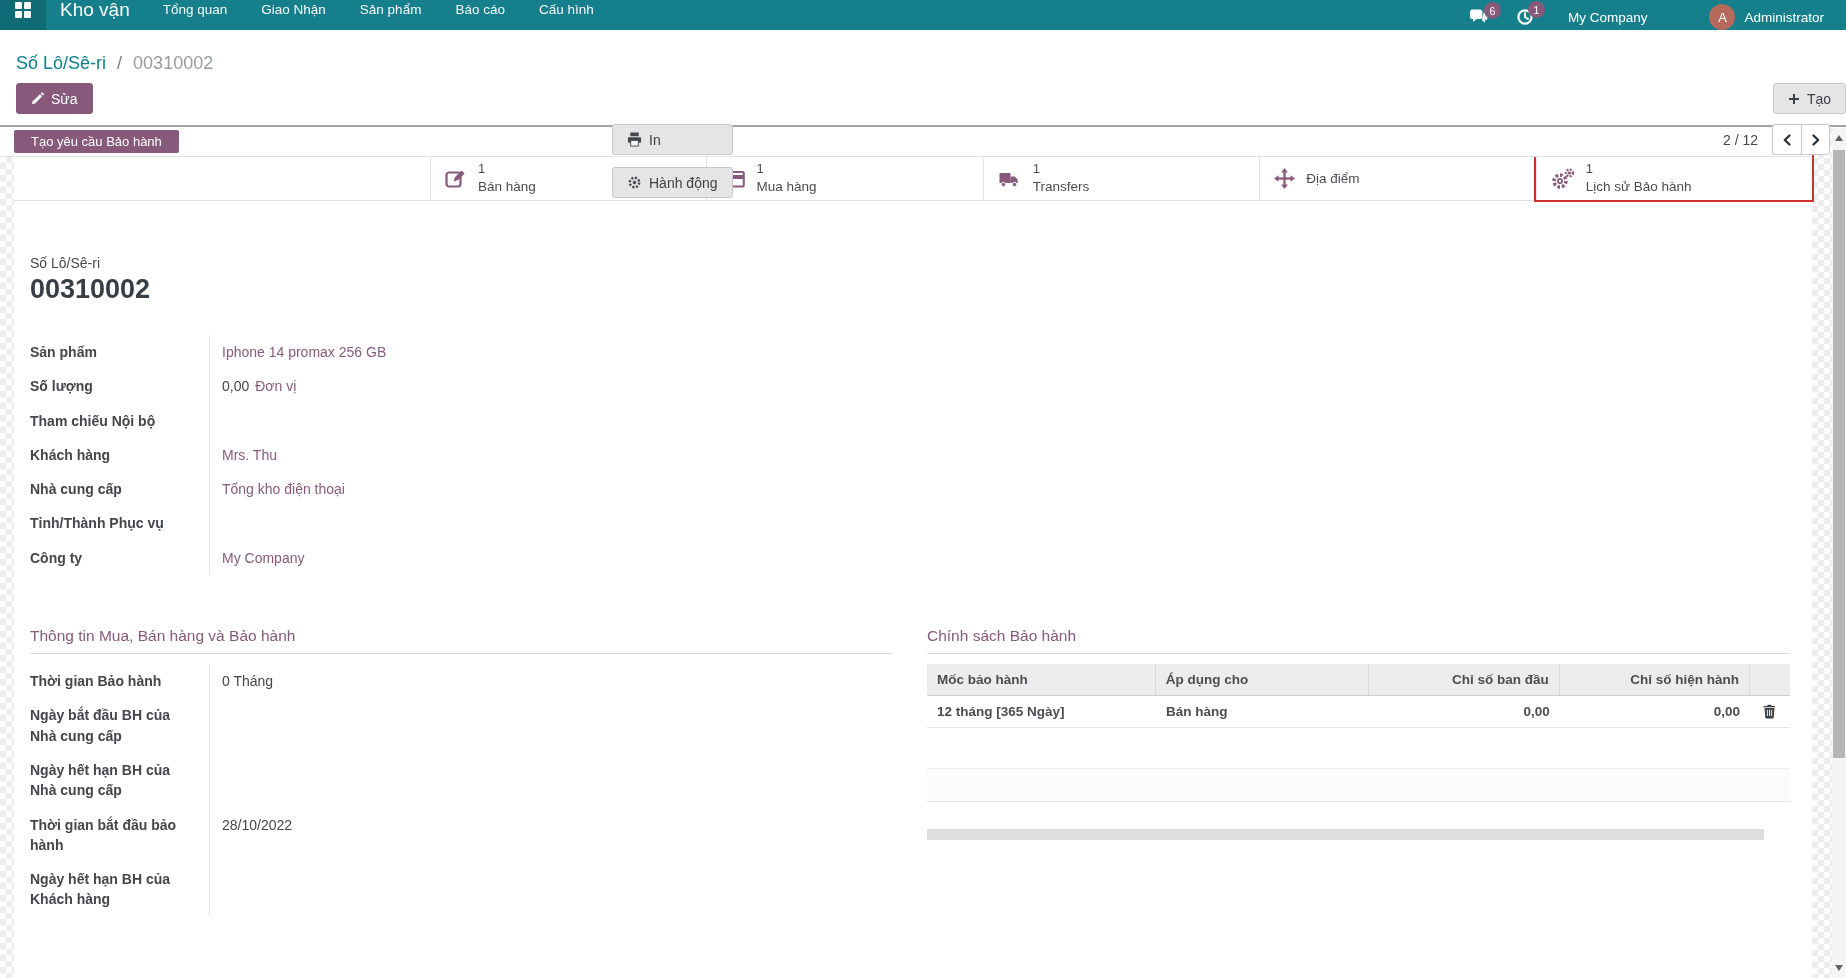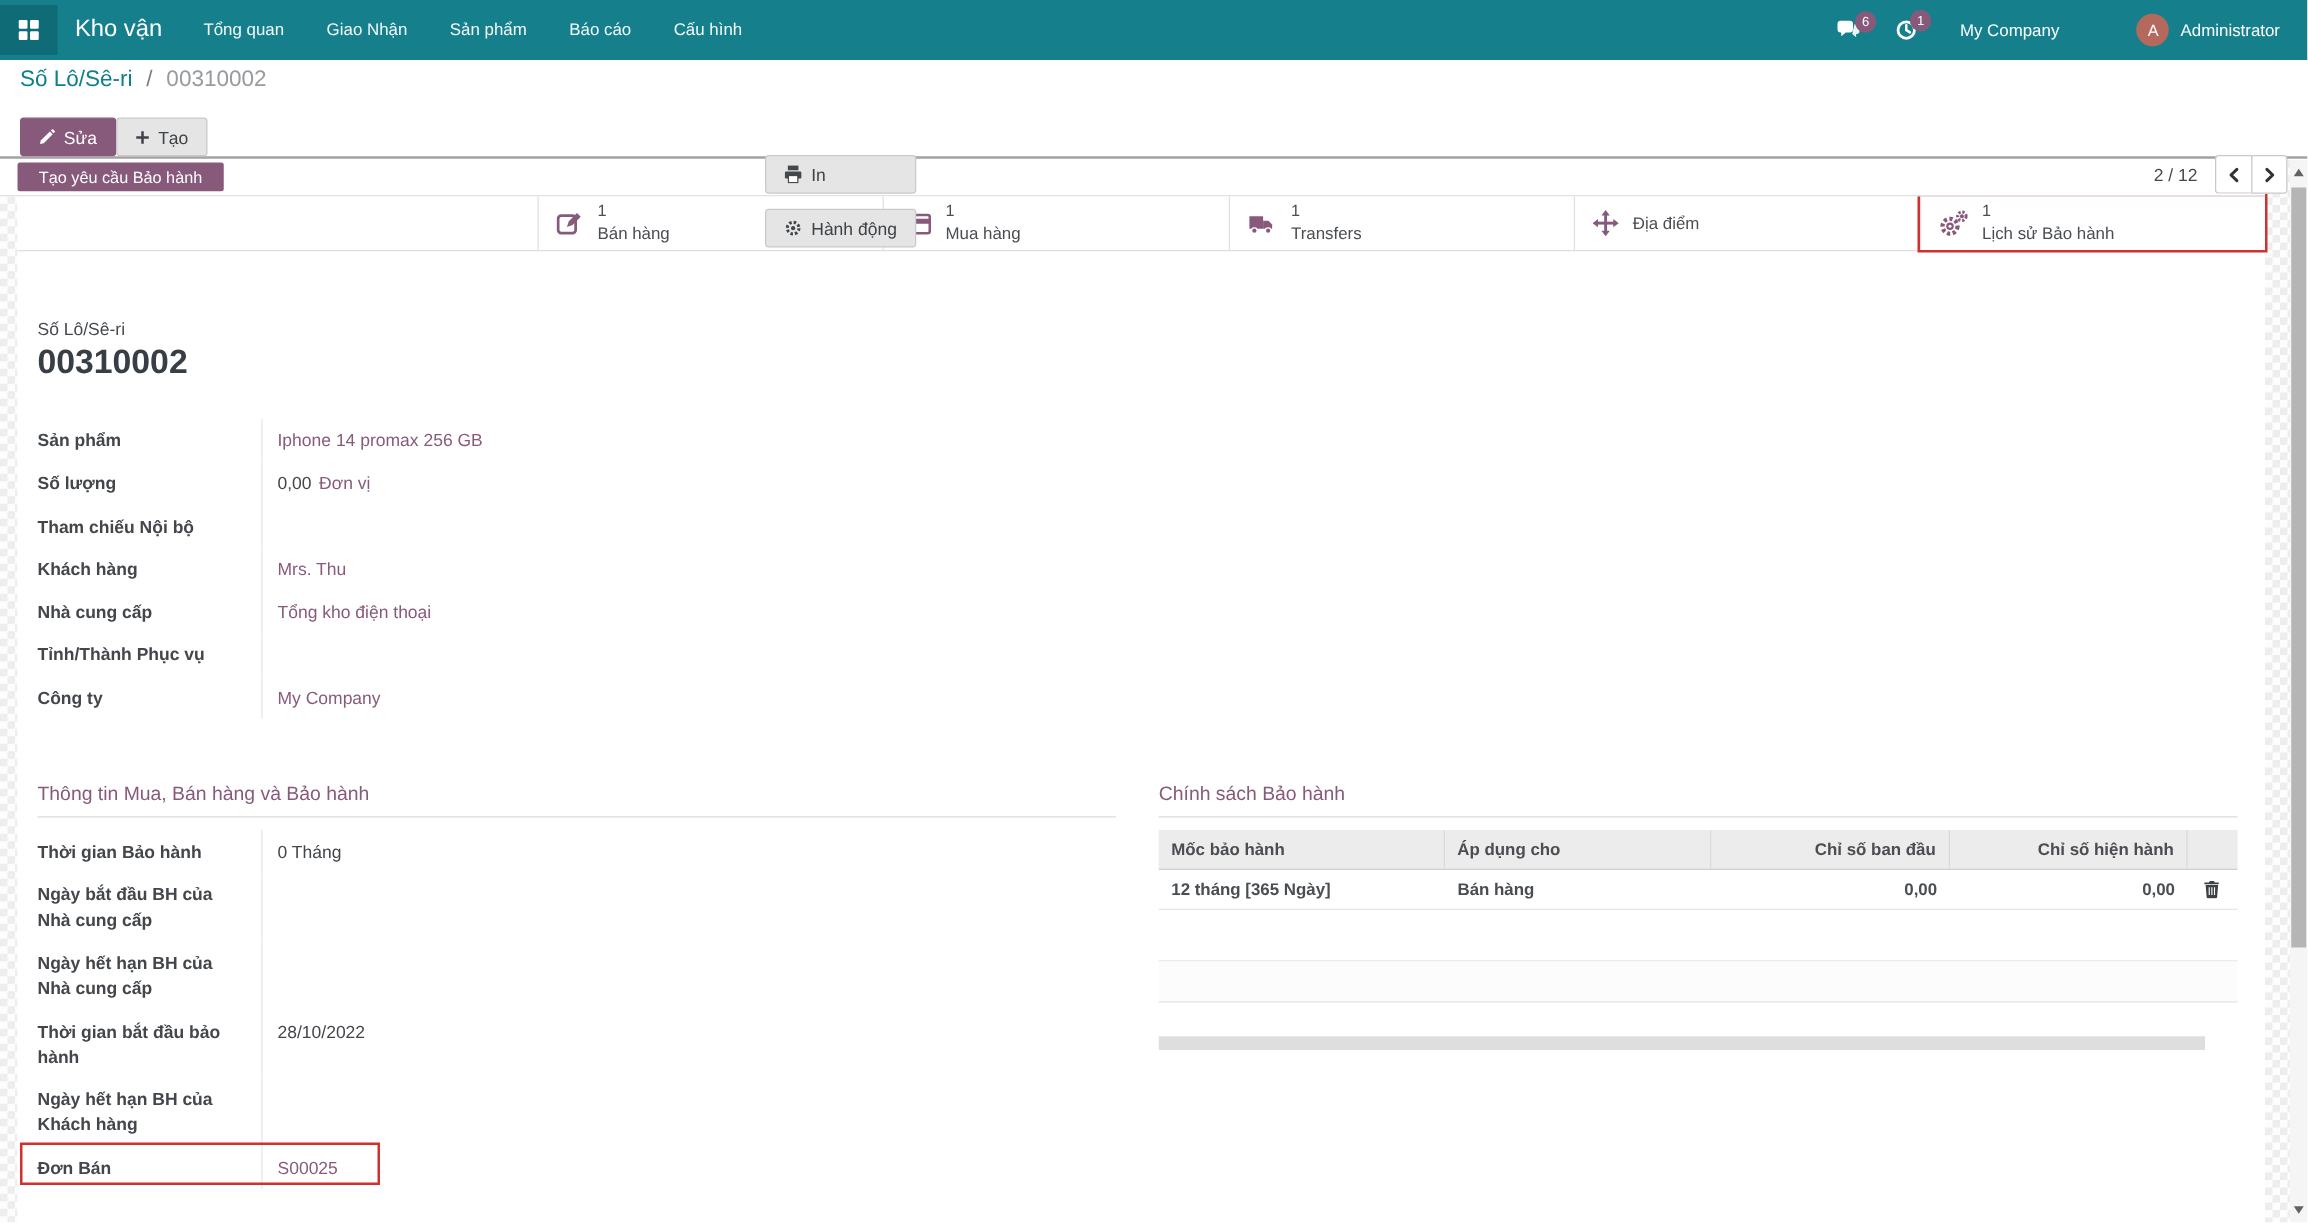--- a/index.html
+++ b/index.html
@@ -10,41 +10,41 @@
   }
   .checker{
     background-color:#fdfdfd;
     background-image:
       linear-gradient(45deg,#ededed 25%,transparent 25%,transparent 75%,#ededed 75%),
       linear-gradient(45deg,#ededed 25%,transparent 25%,transparent 75%,#ededed 75%);
     background-size:12px 12px;
     background-position:0 0,6px 6px;
   }
   
-  .navbar{position:absolute;top:0;left:0;right:0;height:48px;background:#15808b;display:flex;align-items:center;z-index:30;}
+  .navbar{position:absolute;top:0;left:0;right:0;height:30px;background:#15808b;display:flex;align-items:flex-end;z-index:30;}
   .apps-btn{width:46px;height:40px;background:#0f6b75;display:flex;align-items:center;justify-content:center;cursor:pointer;}
   .grid-icon{display:grid;grid-template-columns:7px 7px;grid-template-rows:7px 7px;gap:2px;}
   .grid-icon div{background:#fff;border-radius:1px;}
   .brand{color:#fff;font-size:19px;font-weight:500;line-height:40px;padding:0 16px 0 14px;cursor:pointer;white-space:nowrap;}
   .nav-menus{display:flex;align-items:stretch;}
   .nav-item{color:rgba(255,255,255,.96);font-size:13.5px;line-height:40px;padding:0 17px;cursor:pointer;white-space:nowrap;}
   .nav-right{margin-left:auto;display:flex;align-items:center;padding-right:22px;gap:26px;}
   .icon-btn{position:relative;cursor:pointer;display:flex;align-items:center;}
   .nav-badge{position:absolute;top:-7px;right:-11px;background:#875a7b;color:#fff;font-size:10.5px;min-width:17px;height:17px;border-radius:9px;display:flex;align-items:center;justify-content:center;padding:0 3px;}
   .nav-company{color:#fff;font-size:13.5px;cursor:pointer;margin-left:8px;white-space:nowrap;}
   .user-menu{display:flex;align-items:center;gap:9px;cursor:pointer;margin-left:36px;}
   .avatar{width:26px;height:26px;border-radius:50%;background:#b4695c;color:#fff;font-size:13px;display:flex;align-items:center;justify-content:center;}
   .user-name{color:#fff;font-size:13.5px;white-space:nowrap;}
   
   .control-panel{position:absolute;top:40px;left:0;right:0;height:87px;background:#fff;border-bottom:2px solid #a3a3a3;z-index:20;}
   .breadcrumb{padding:13px 0 0 16px;font-size:18px;}
   .bc-link{color:#0c808c;cursor:pointer;}
   .bc-sep{color:#7a7f84;margin:0 6px;}
   .bc-current{color:#979ca1;}
-  .cp-buttons{display:flex;gap:0;margin:20px 0 0 16px;}
+  .cp-buttons{display:flex;gap:10px;margin:9px 0 0 16px;justify-content:space-between;}
   .btn{display:inline-flex;align-items:center;gap:7px;font-size:14px;border-radius:3px;padding:5px 14px;cursor:pointer;border:1px solid transparent;height:31px;white-space:nowrap;}
   .btn-primary{background:#875a7b;border-color:#875a7b;color:#fff;}
   .btn-default{background:#e5e5e5;border-color:#c9c9c9;color:#3e4247;}
   .cp-center{position:absolute;left:612px;top:84px;display:flex;gap:12px;flex-direction:column;}
   .pager{position:absolute;right:16px;top:84px;display:flex;align-items:center;}
   .pager-value{font-size:14px;color:#44484d;margin-right:14px;}
   .pager-btn{width:29px;height:31px;background:#fff;border:1px solid #c9c9c9;display:flex;align-items:center;justify-content:center;cursor:pointer;}
   .pager-btn:first-of-type{border-right:none;border-radius:3px 0 0 3px;}
   .pager-btn:last-of-type{border-radius:0 3px 3px 0;}
   
@@ -352,25 +352,20 @@
           <div class="flabel">Ngày hết hạn BH của Nhà cung cấp</div>
           <div class="fvalue"><span></span></div>
         </div>
         <div class="frow">
           <div class="flabel">Thời gian bắt đầu bảo hành</div>
           <div class="fvalue"><span>28/10/2022</span></div>
         </div>
         <div class="frow">
           <div class="flabel">Ngày hết hạn BH của Khách hàng</div>
           <div class="fvalue"><span></span></div>
-        </div>
-        <div class="frow">
-          <div class="row-annotation"></div>
-          <div class="flabel">Đơn Bán</div>
-          <div class="fvalue"><span class="link">S00025</span></div>
         </div>
       </div>
 
       <div class="group-col">
         <div class="section-title">Chính sách Bảo hành</div>
         <div class="ptable">
           <div class="thead">
             <div class="th c1">Mốc bảo hành</div>
             <div class="th c2">Áp dụng cho</div>
             <div class="th c3">Chỉ số ban đầu</div>

